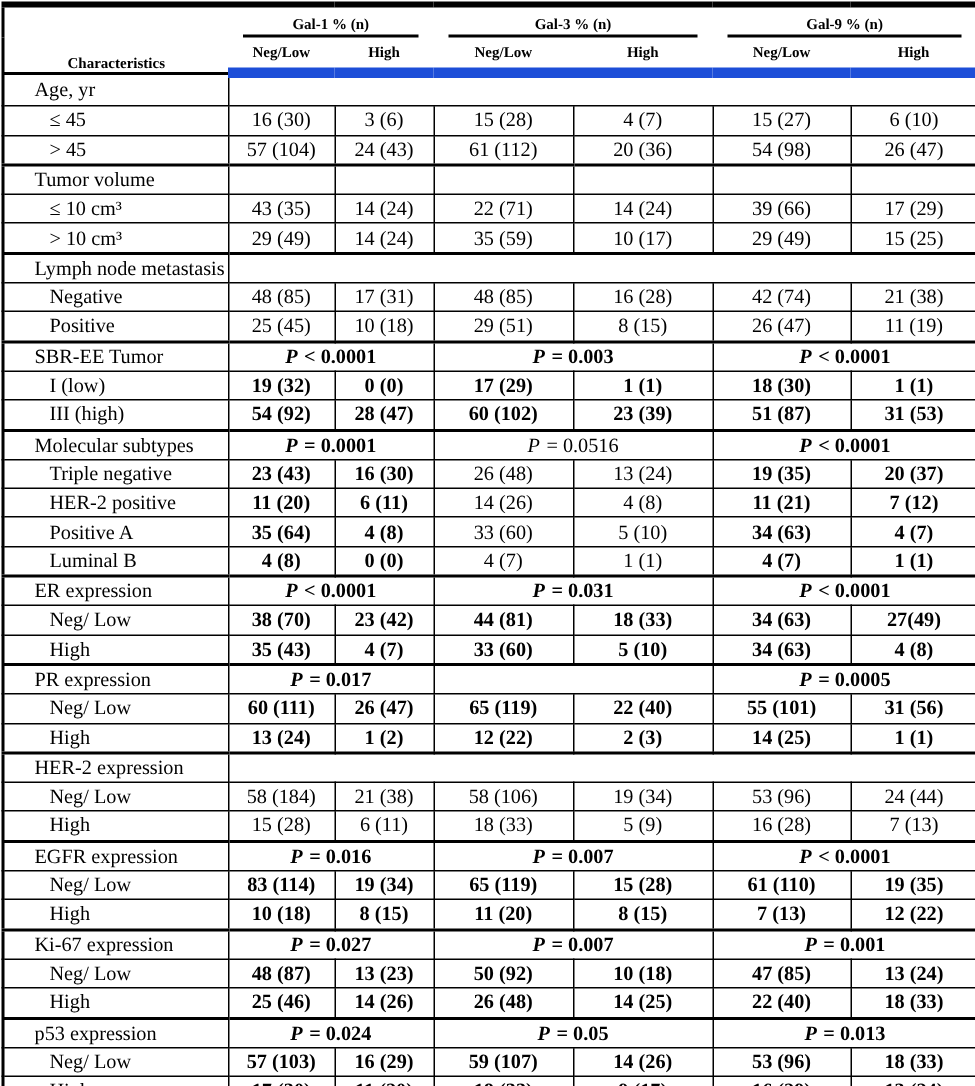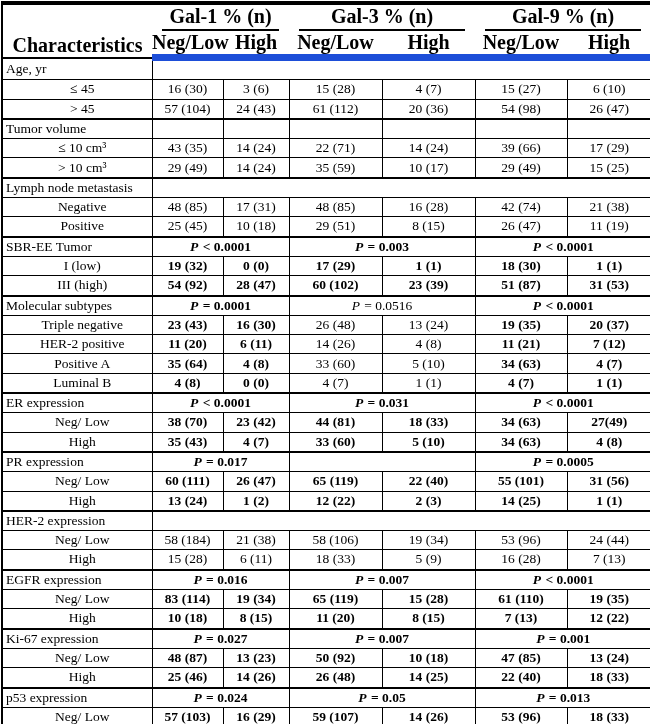--- a/index.html
+++ b/index.html
@@ -15,21 +15,21 @@
     border-right:2px solid #000;
     border-top:4px solid #000;
     border-bottom:3px solid #000;
   }
   thead th{
     font-weight:bold;
     padding:0;
     height:20px;
     vertical-align:middle;
     text-align:center;
-    font-size:20px;
+    font-size:10px;
     border:none;
   }
   thead tr.groups th{vertical-align:bottom;}
   .gline{
     margin:0 10px;
     border-bottom:2px solid #000;
     padding:0 0 1px 0;
   }
   thead tr.subs th{
     border-bottom:7px solid #1d4ed8;
@@ -39,22 +39,22 @@
     border:1px solid #000;
     height:18.3px;
     padding:0 2px;
     text-align:center;
     vertical-align:middle;
     line-height:1.05;
     overflow:hidden;
     white-space:nowrap;
   }
   tbody tr.sect > td{border-top:2px solid #000;}
-  td.lab{text-align:left;padding-left:3px;}
-  td.lab.sub{padding-left:12px;text-align:center;}
+  td.lab{text-align:left;padding-left:20px;}
+  td.lab.sub{padding-left:30px;}
   .b{font-weight:bold;}
   td.pc i{font-style:italic;padding-right:1px;}
 </style>
 </head>
 <body>
 
 <div class="wrap">
   <table>
     <colgroup>
       <col style="width:150px">

